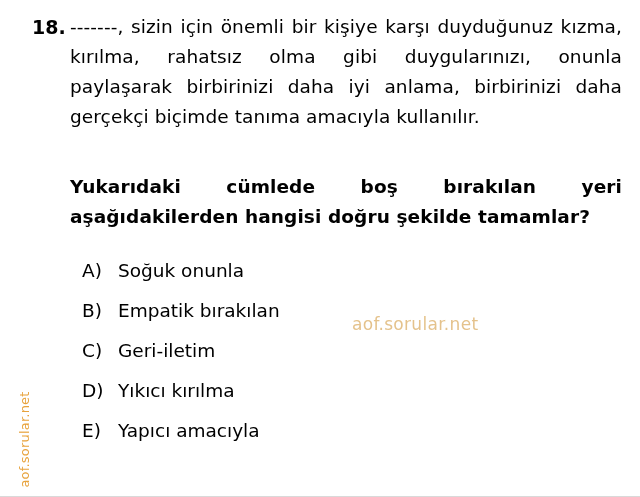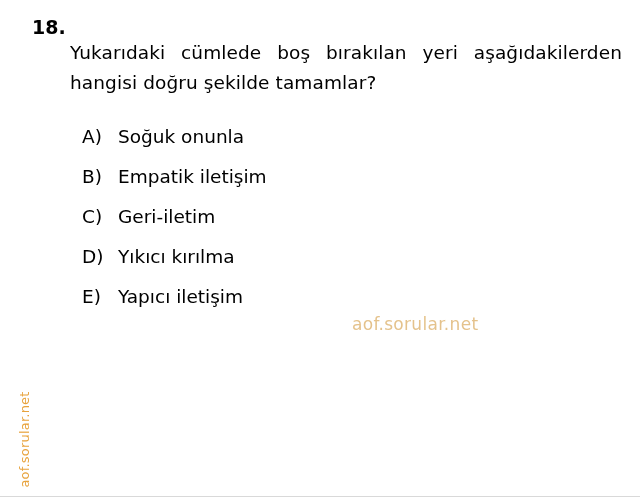--- a/index.html
+++ b/index.html
@@ -77,24 +77,24 @@
     line-height: 30px;
     text-align: justify;
     text-align-last: left;
     margin: 0;
     letter-spacing: 0.1px;
   }
 
   .prompt {
     font-size: 18.5px;
     line-height: 30px;
-    font-weight: normal;
+    font-weight: bold;
     text-align: justify;
     text-align-last: left;
-    margin: 26px 0 0 0;
+    margin: 40px 0 0 0;
     letter-spacing: 0.1px;
   }
 
   .options {
     margin: 28px 0 0 0;
     padding: 0;
     list-style: none;
   }
   .option {
     display: flex;
@@ -144,43 +144,44 @@
 </div>
 
 <div class="page">
 
   <div class="question-block">
 
     <div class="q-number">18.</div>
 
     <div class="q-body">
 
+      <p class="stem">-------, sizin için önemli bir kişiye karşı duyduğunuz kızma, kırılma, rahatsız olma gibi duygularınızı, onunla paylaşarak birbirinizi daha iyi anlama, birbirinizi daha gerçekçi biçimde tanıma amacıyla kullanılır.</p>
 
       <p class="prompt">Yukarıdaki cümlede boş bırakılan yeri aşağıdakilerden hangisi doğru şekilde tamamlar?</p>
 
       <ul class="options">
         <li class="option">
           <span class="option-letter">A)</span>
           <span class="option-text">Soğuk onunla</span>
         </li>
         <li class="option">
           <span class="option-letter">B)</span>
-          <span class="option-text">Empatik iletişim</span>
+          <span class="option-text">Empatik bırakılan</span>
         </li>
         <li class="option">
           <span class="option-letter">C)</span>
           <span class="option-text">Geri-iletim</span>
         </li>
         <li class="option">
           <span class="option-letter">D)</span>
           <span class="option-text">Yıkıcı kırılma</span>
         </li>
         <li class="option">
           <span class="option-letter">E)</span>
-          <span class="option-text">Yapıcı iletişim</span>
+          <span class="option-text">Yapıcı amacıyla</span>
         </li>
       </ul>
 
     </div>
   </div>
 </div>
 
 <div class="center-watermark">aof.sorular.net</div>
 
 <div class="bottom-rule"></div>

